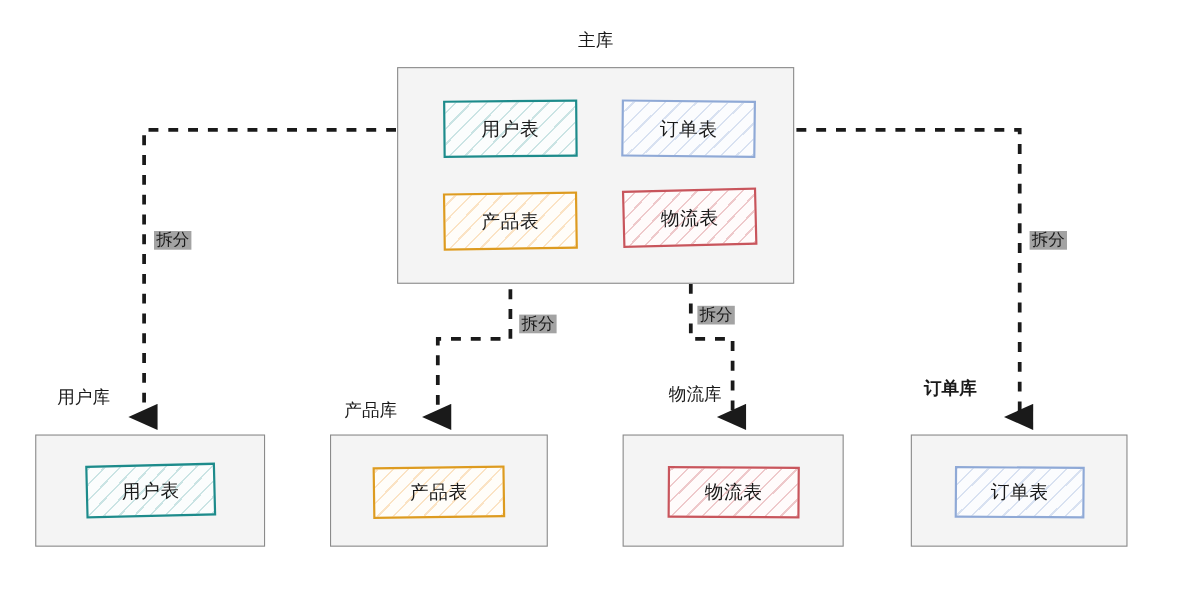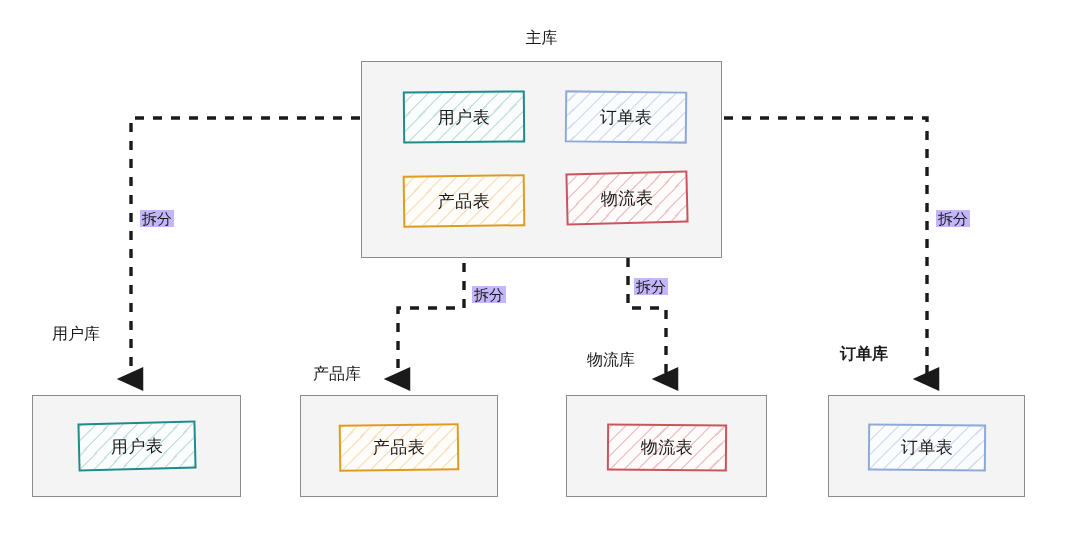--- a/index.html
+++ b/index.html
@@ -89,21 +89,21 @@
   .tilt-d { transform: rotate(-1.4deg); }
   .tilt-e { transform: rotate(0.4deg); }
 
   
   .edge-label {
     position: absolute;
     font-size: 15px;
     color: #1a1a1a;
     white-space: nowrap;
     line-height: 1;
-    background: #c4b5fd;
+    background: #a3a3a3;
     padding: 1px 2px;
   }
 </style>
 </head>
 <body>
 
 <div id="canvas">
 
   <svg id="edges" viewBox="0 0 1080 555" width="1080" height="555">
     <defs>
@@ -143,35 +143,35 @@
   <div class="tbl red tilt-d" style="left:566px; top:172px; width:122px; height:52px;">
     <span class="hatch"></span>
     <span class="tbl-label">物流表</span>
   </div>
 
   <div class="edge-label" style="left:140px; top:210px;">拆分</div>
   <div class="edge-label" style="left:472px; top:286px;">拆分</div>
   <div class="edge-label" style="left:634px; top:278px;">拆分</div>
   <div class="edge-label" style="left:936px; top:210px;">拆分</div>
 
-  <div class="db-caption" style="left:52px; top:326px;">用户库</div>
+  <div class="db-caption" style="left:52px; top:354px;">用户库</div>
   <div class="db-container" style="left:32px; top:395px; width:209px; height:102px;"></div>
   <div class="tbl teal tilt-d" style="left:78px; top:422px; width:118px; height:48px;">
     <span class="hatch"></span>
     <span class="tbl-label">用户表</span>
   </div>
 
   <div class="db-caption" style="left:313px; top:366px;">产品库</div>
   <div class="db-container" style="left:300px; top:395px; width:198px; height:102px;"></div>
   <div class="tbl amber tilt-c" style="left:339px; top:424px; width:120px; height:47px;">
     <span class="hatch"></span>
     <span class="tbl-label">产品表</span>
   </div>
 
-  <div class="db-caption" style="left:587px; top:352px;">物流库</div>
+  <div class="db-caption" style="left:608px; top:352px;">物流库</div>
   <div class="db-container" style="left:566px; top:395px; width:201px; height:102px;"></div>
   <div class="tbl red tilt-e" style="left:607px; top:424px; width:120px; height:47px;">
     <span class="hatch"></span>
     <span class="tbl-label">物流表</span>
   </div>
 
   <div class="db-caption" style="left:840px; top:346px;font-weight:bold;">订单库</div>
   <div class="db-container" style="left:828px; top:395px; width:197px; height:102px;"></div>
   <div class="tbl blue tilt-e" style="left:868px; top:424px; width:118px; height:47px;">
     <span class="hatch"></span>

